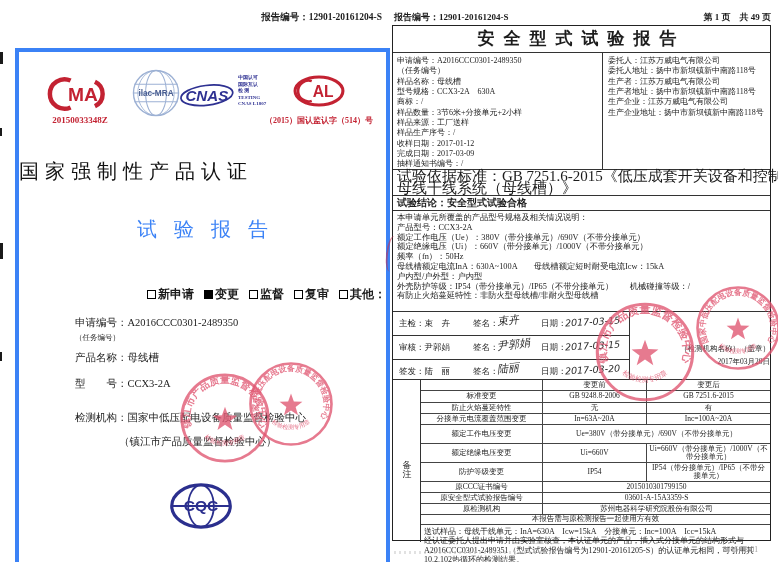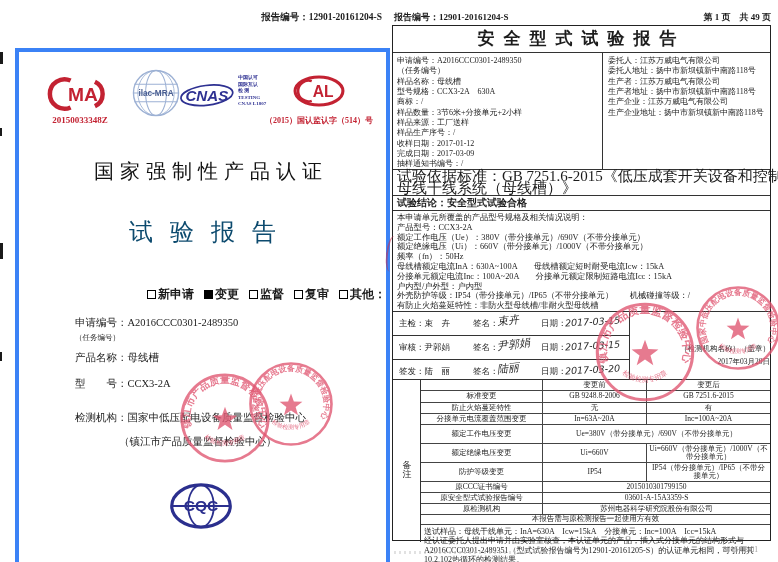--- a/index.html
+++ b/index.html
@@ -7,22 +7,22 @@
           font-family:"Liberation Serif","DejaVu Serif",serif;color:#1c1c1c;}
   .abs{position:absolute;}
   .nw{white-space:nowrap;}
 
   
   #lp{left:15px;top:48px;width:367px;height:520px;border:4px solid #3b82f6;background:#fff;}
   #lp-repno{left:14px;top:11px;width:368px;text-align:right;font-size:9.5px;font-weight:bold;}
   #cma-num{left:16px;top:63px;width:90px;text-align:center;color:#c32232;font-weight:bold;font-size:9px;}
   #cnas-side{left:219px;top:23px;color:#2e3192;font-size:5px;line-height:6.6px;font-weight:bold;}
   #cal-num{left:236px;top:63px;width:128px;text-align:center;color:#c32232;font-weight:bold;font-size:8px;}
-  #lp-title1{left:0;top:106px;width:384px;text-align:center;font-size:20px;letter-spacing:6px;color:#111;}
-  #lp-title2{left:0;top:164px;width:367px;text-align:center;font-size:24px;letter-spacing:17px;text-indent:17px;color:#0c4a6e;}
+  #lp-title1{left:0;top:106px;width:384px;font-size:20px;letter-spacing:6px;color:#111;}
+  #lp-title2{left:0;top:164px;width:367px;text-align:center;font-size:20px;letter-spacing:17px;text-indent:17px;color:#3b82f6;}
   #lp-checks{left:0;top:234px;width:367px;text-align:right;font-size:12px;font-weight:600;}
   .cb{display:inline-block;width:7px;height:7px;border:1px solid #000;margin:0 2px 0 7px;vertical-align:-1px;}
   .cb.on{background:#000;}
   .lp-field{left:56px;font-size:10.5px;}
   #lp-f-apply{top:264px;} #lp-f-task{top:281px;font-size:7.5px;}
   #lp-f-name{top:299px;} #lp-f-model{top:325px;}
   #lp-f-agency1{top:359px;} #lp-f-agency2{top:383px;left:100px;}
 
   
   #rp-repno{left:394px;top:11px;font-size:9px;font-weight:bold;}
@@ -208,21 +208,20 @@
 
     <div id="r-con" class="nw">试验结论：安全型式试验合格</div>
 
     <div id="r-prod">
       <div class="ln85">本申请单元所覆盖的产品型号规格及相关情况说明：</div>
       <div class="ln85">产品型号：CCX3-2A</div>
       <div class="ln85">额定工作电压（Ue）：380V（带分接单元）/690V（不带分接单元）</div>
       <div class="ln85">额定绝缘电压（Ui）：660V（带分接单元）/1000V（不带分接单元）</div>
       <div class="ln85">频率（fn）：50Hz</div>
       <div class="ln85">母线槽额定电流InA：630A~100A　　母线槽额定短时耐受电流Icw：15kA</div>
-      <div class="ln85">分接单元额定电流Inc：100A~20A　　分接单元额定限制短路电流Icc：15kA</div>
       <div class="ln85">户内型/户外型：户内型</div>
       <div class="ln85">外壳防护等级：IP54（带分接单元）/IP65（不带分接单元）　　机械碰撞等级：/</div>
       <div class="ln85">有防止火焰蔓延特性：非防火型母线槽/非耐火型母线槽</div>
     </div>
 
     <div id="r-sign">
       <div class="srow b">
         <span class="srole">主检：束　卉</span>
         <span class="ssign">签名：</span>
         <span class="sdate">日期：</span>

